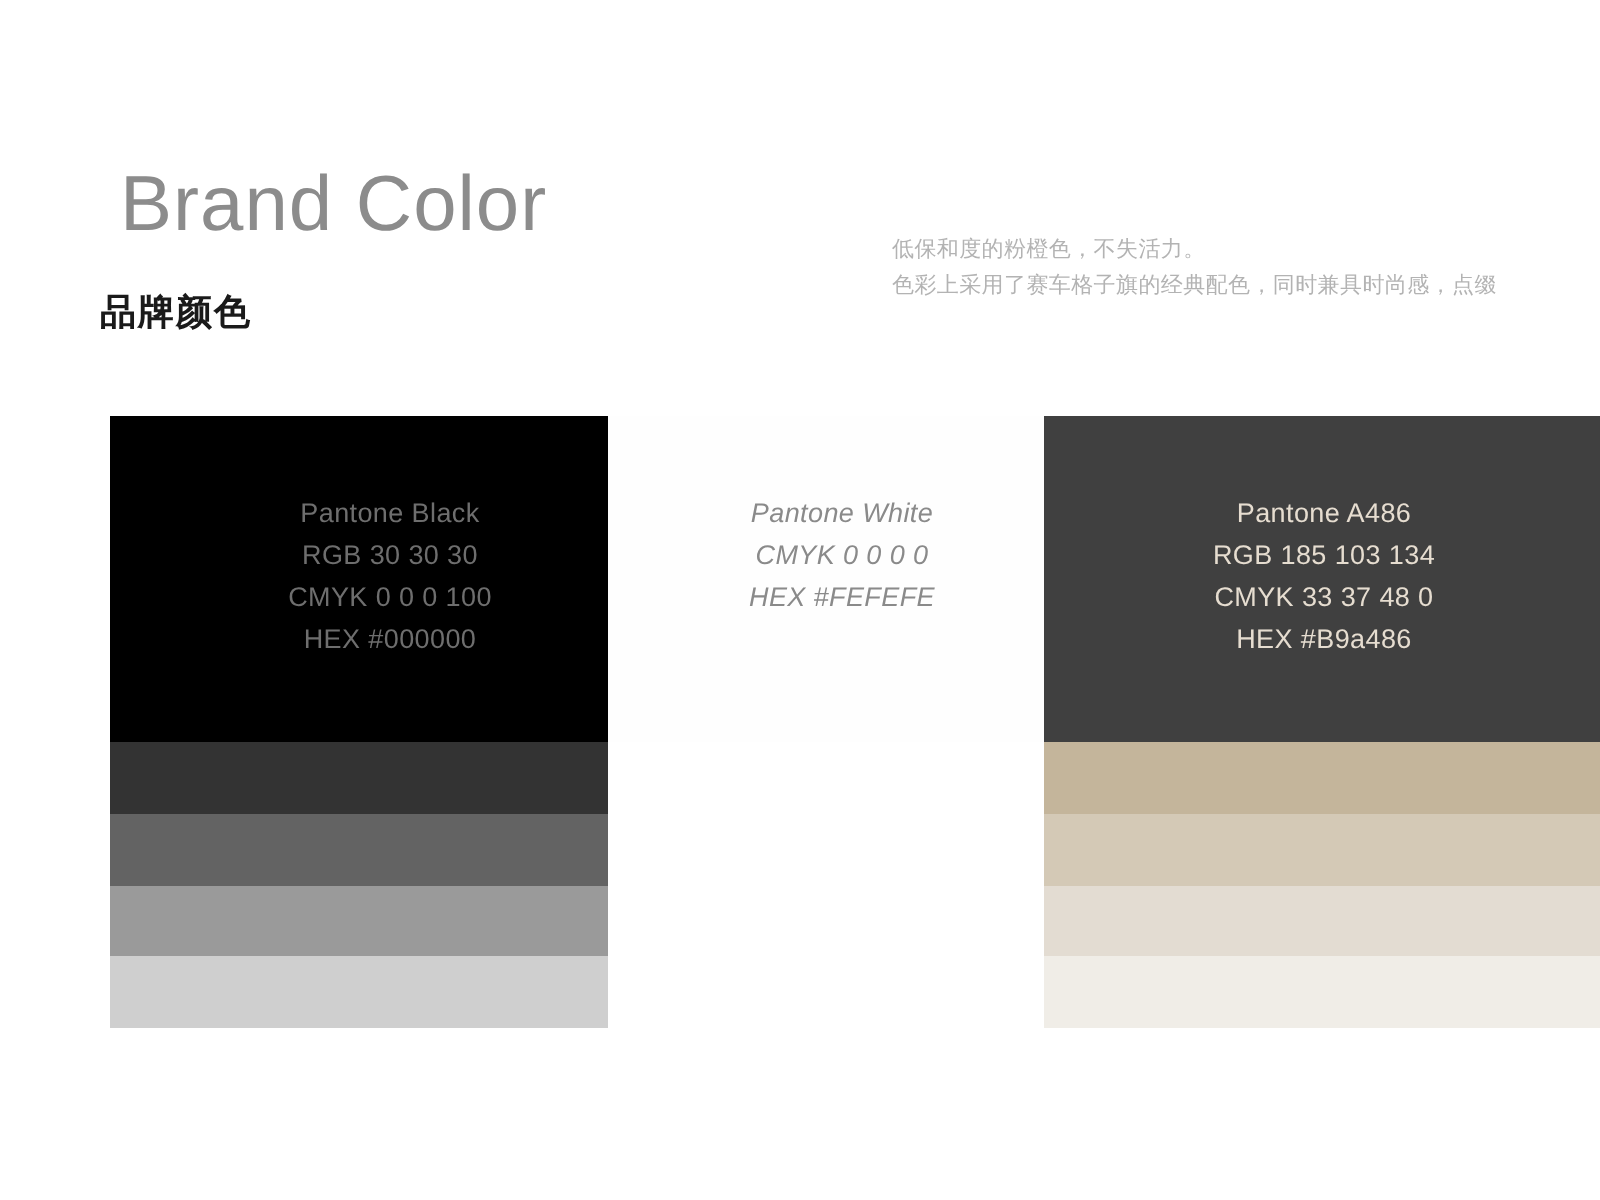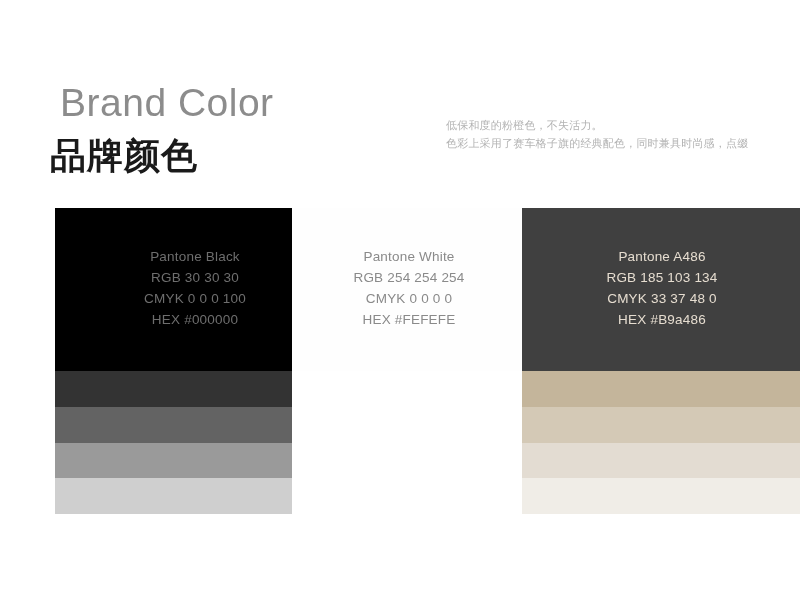--- a/index.html
+++ b/index.html
@@ -30,21 +30,21 @@
     line-height: 46px;
     font-weight: 400;
     color: #8c8c8c;
     letter-spacing: 0.5px;
     white-space: nowrap;
   }
   .title-cn {
     position: absolute;
     left: 50px;
     top: 139px;
-    font-size: 36px;
+    font-size: 18px;
     line-height: 34px;
     font-weight: 700;
     color: #1a1a1a;
     letter-spacing: 1px;
     white-space: nowrap;
   }
 
   .description {
     position: absolute;
     left: 446px;
@@ -70,21 +70,21 @@
 
   .swatch-col {
     position: absolute;
     top: 0;
     width: 280px;
     height: 306px;
     display: flex;
     flex-direction: column;
   }
   .swatch-col.col-black  { left: 55px;  }
-  .swatch-col.col-white  { left: 292px; width: 234px; }
+  .swatch-col.col-white  { left: 304px; width: 234px; font-style: italic; }
   .swatch-col.col-tan    { left: 522px; }
 
   .swatch-main {
     height: 163px;
     position: relative;
     flex: none;
   }
 
   .swatch-info {
     position: absolute;
@@ -149,21 +149,20 @@
         <div class="tint" style="background: rgb(99, 99, 99);"></div>
         <div class="tint" style="background: rgb(154, 154, 154);"></div>
         <div class="tint" style="background: rgb(207, 207, 207);"></div>
       </div>
     </div>
 
     <div class="swatch-col col-white">
       <div class="swatch-main" style="background: rgb(254, 254, 254);">
         <div class="swatch-info" style="color: rgb(138, 138, 138);">
           <span class="line">Pantone White</span>
-          <span class="line">RGB 254 254 254</span>
           <span class="line">CMYK 0 0 0 0</span>
           <span class="line">HEX #FEFEFE</span>
         </div>
       </div>
       <div class="tint-stack">
         <div class="tint" style="background: rgb(255, 255, 255);"></div>
         <div class="tint" style="background: rgb(255, 255, 255);"></div>
         <div class="tint" style="background: rgb(255, 255, 255);"></div>
         <div class="tint" style="background: rgb(255, 255, 255);"></div>
       </div>

